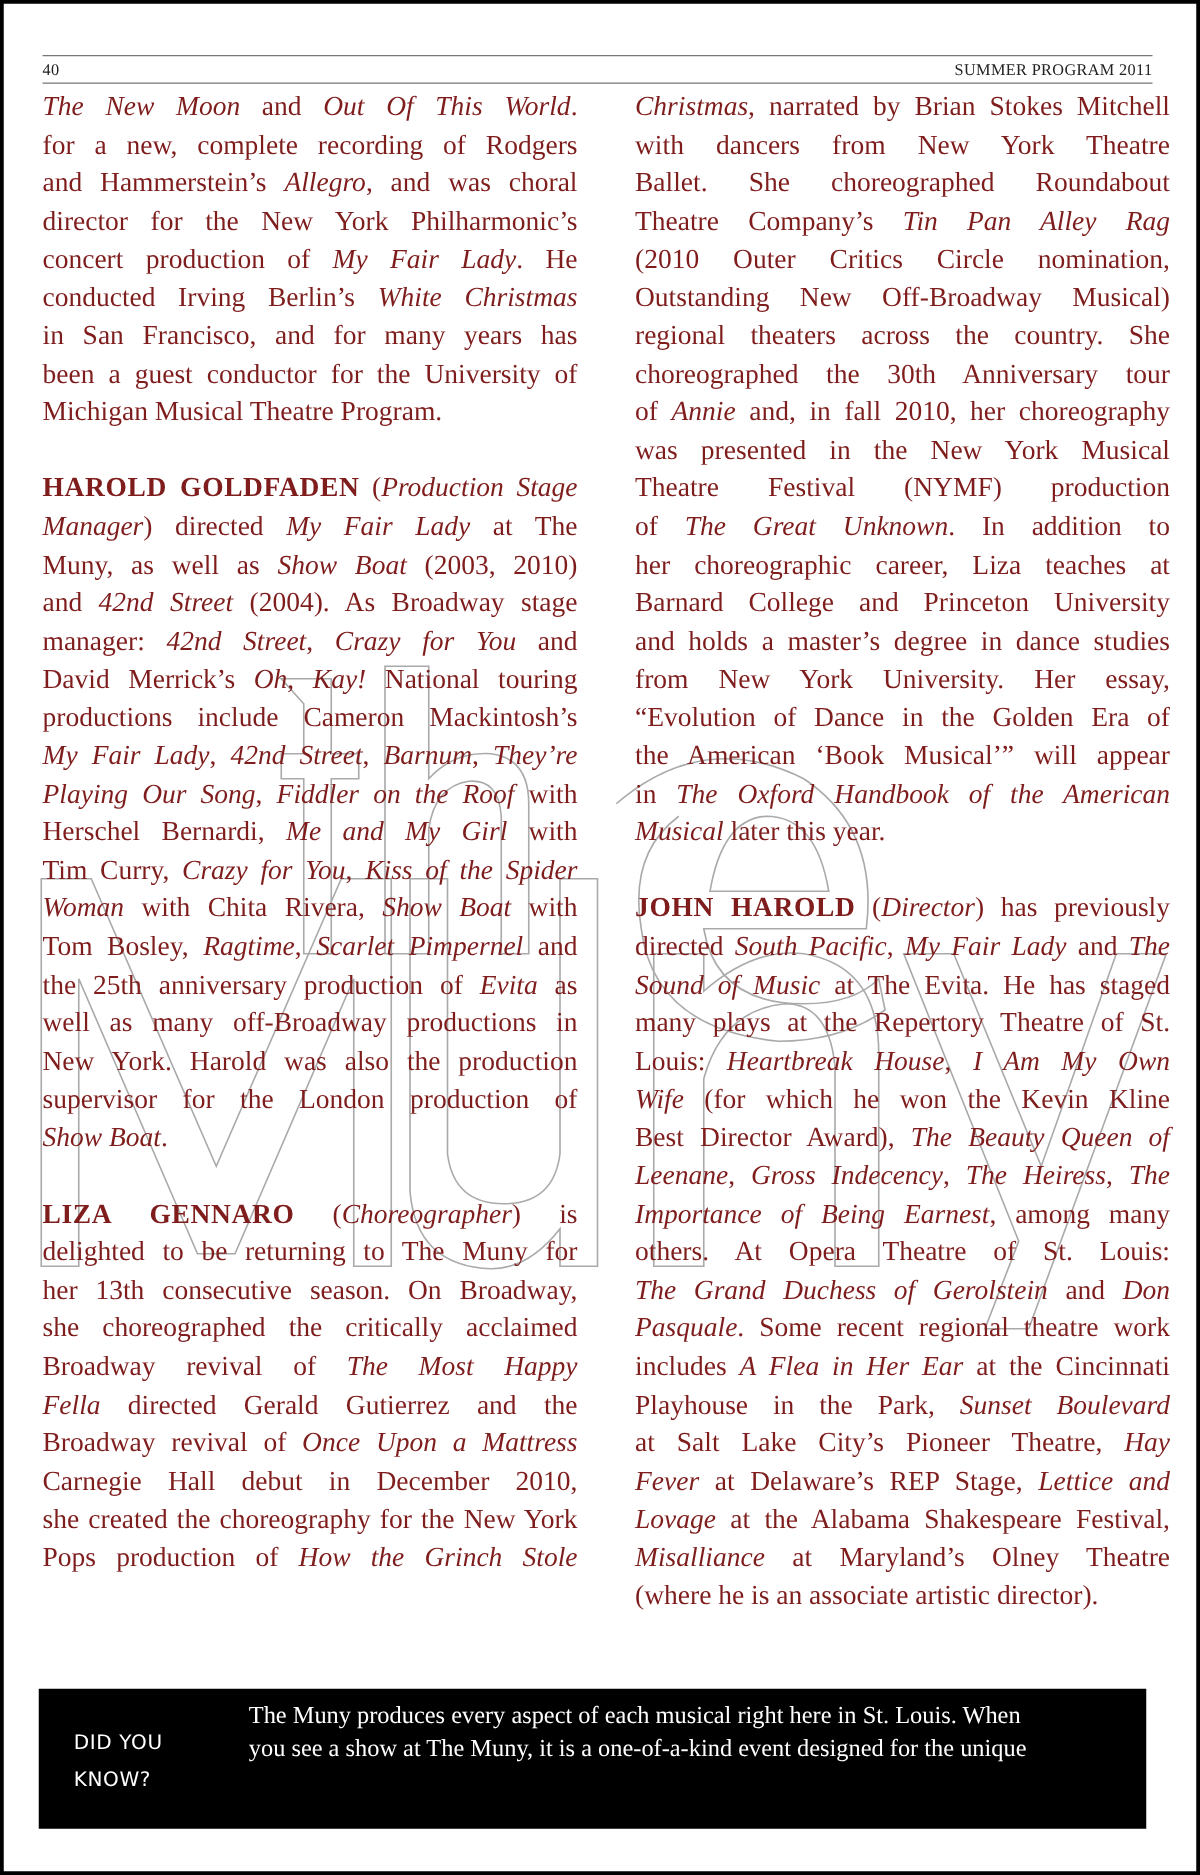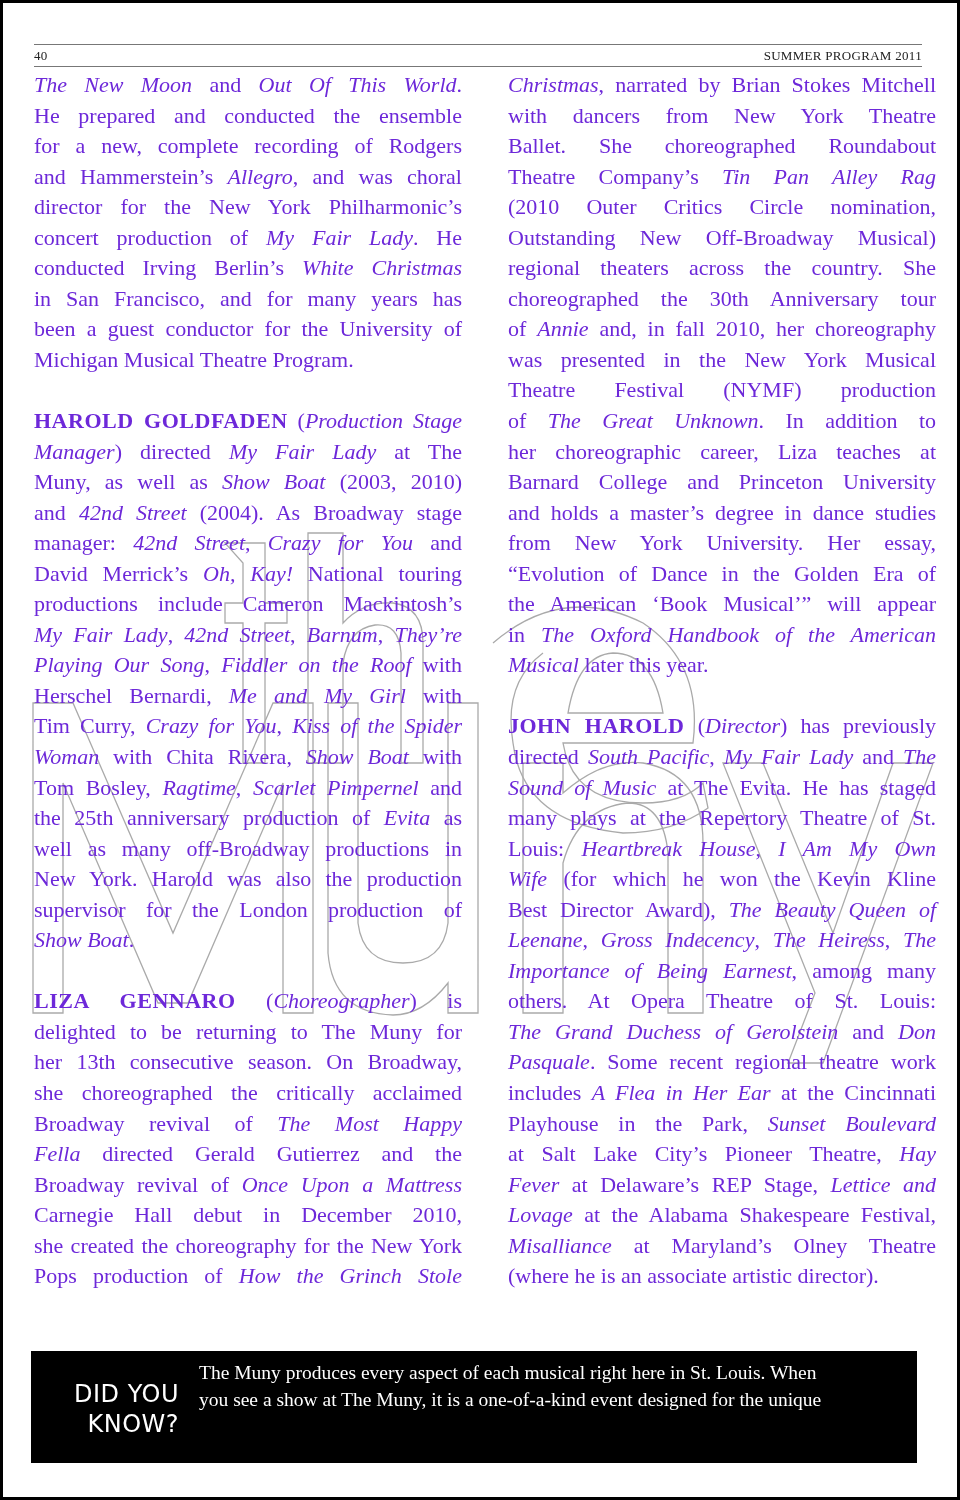--- a/index.html
+++ b/index.html
@@ -13,41 +13,41 @@
   .rule.bottom { top: 63px; }
   .header-left, .header-right {
     position: absolute; top: 44px; font-family: "Liberation Serif", "DejaVu Serif", serif;
     font-size: 13px; color: #222; line-height: 18px; letter-spacing: 0.3px;
   }
   .header-left { left: 31px; }
   .header-right { right: 35px; }
   .col {
     position: absolute; top: 67px; width: 428px;
     font-family: "Liberation Serif", "DejaVu Serif", serif;
-    font-size: 22px; line-height: 30.55px; color: #6d28d9;
+    font-size: 22px; line-height: 30.55px; color: #7f1d1d;
     text-align: justify; z-index: 2;
   }
   .col.left { left: 31px; }
   .col.right { left: 505px; }
   .col p { margin: 0 0 30.5px 0; }
   .col .line { display: block; text-align: justify; text-align-last: justify; white-space: nowrap; }
   .col .line.last { text-align-last: left; }
   .name { font-weight: bold; letter-spacing: 0.5px; }
   em { font-style: italic; }
   .watermark {
     position: absolute; left: 0; top: 0; width: 954px; height: 1494px; z-index: 1; pointer-events: none;
   }
   .dyk {
     position: absolute; left: 28px; top: 1348px; width: 886px; height: 112px;
     background: #000; z-index: 3;
   }
   .dyk-title {
     position: absolute; left: 28px; top: 28px; width: 120px;
     font-family: "DejaVu Sans", "Liberation Sans", sans-serif; color: #fff;
-    font-size: 24px; line-height: 30px; text-align: right; letter-spacing: 0.5px;
+    font-size: 16px; line-height: 30px; text-align: left; letter-spacing: 0.5px;
   }
   .dyk-text {
     position: absolute; left: 168px; top: 8px; width: 700px;
     font-family: "Liberation Serif", "DejaVu Serif", serif; color: #fff;
     font-size: 19.5px; line-height: 27px;
   }
   .dyk-text .line { display: block; white-space: nowrap; }
 </style>
 </head>
 <body>
@@ -75,21 +75,20 @@
 
       <path d="M520 760 L560 760 L560 790 Q600 755 640 760 Q700 770 700 840 L700 1010 L665 1010 L665 850 Q660 800 625 800 Q575 805 560 860 L560 1010 L520 1010 Z"></path>
 
       <path d="M720 760 L760 760 L830 930 L890 760 L930 760 L820 1060 L785 1060 L812 990 Z"></path>
     </g>
   </svg>
 
   <div class="col left">
     <p>
         <span class="line"><em>The New Moon</em><span> and </span><em>Out Of This World</em><span>.</span></span>
-        <span class="line"><span>He prepared and conducted the ensemble</span></span>
         <span class="line"><span>for a new, complete recording of Rodgers</span></span>
         <span class="line"><span>and Hammerstein’s </span><em>Allegro</em><span>, and was choral</span></span>
         <span class="line"><span>director for the New York Philharmonic’s</span></span>
         <span class="line"><span>concert production of  </span><em>My Fair Lady</em><span>. He</span></span>
         <span class="line"><span>conducted Irving Berlin’s </span><em>White Christmas</em></span>
         <span class="line"><span>in San Francisco, and for many years has</span></span>
         <span class="line"><span>been a guest conductor for the University of</span></span>
         <span class="line last"><span>Michigan Musical Theatre Program.</span></span>
       </p>
     <p>

